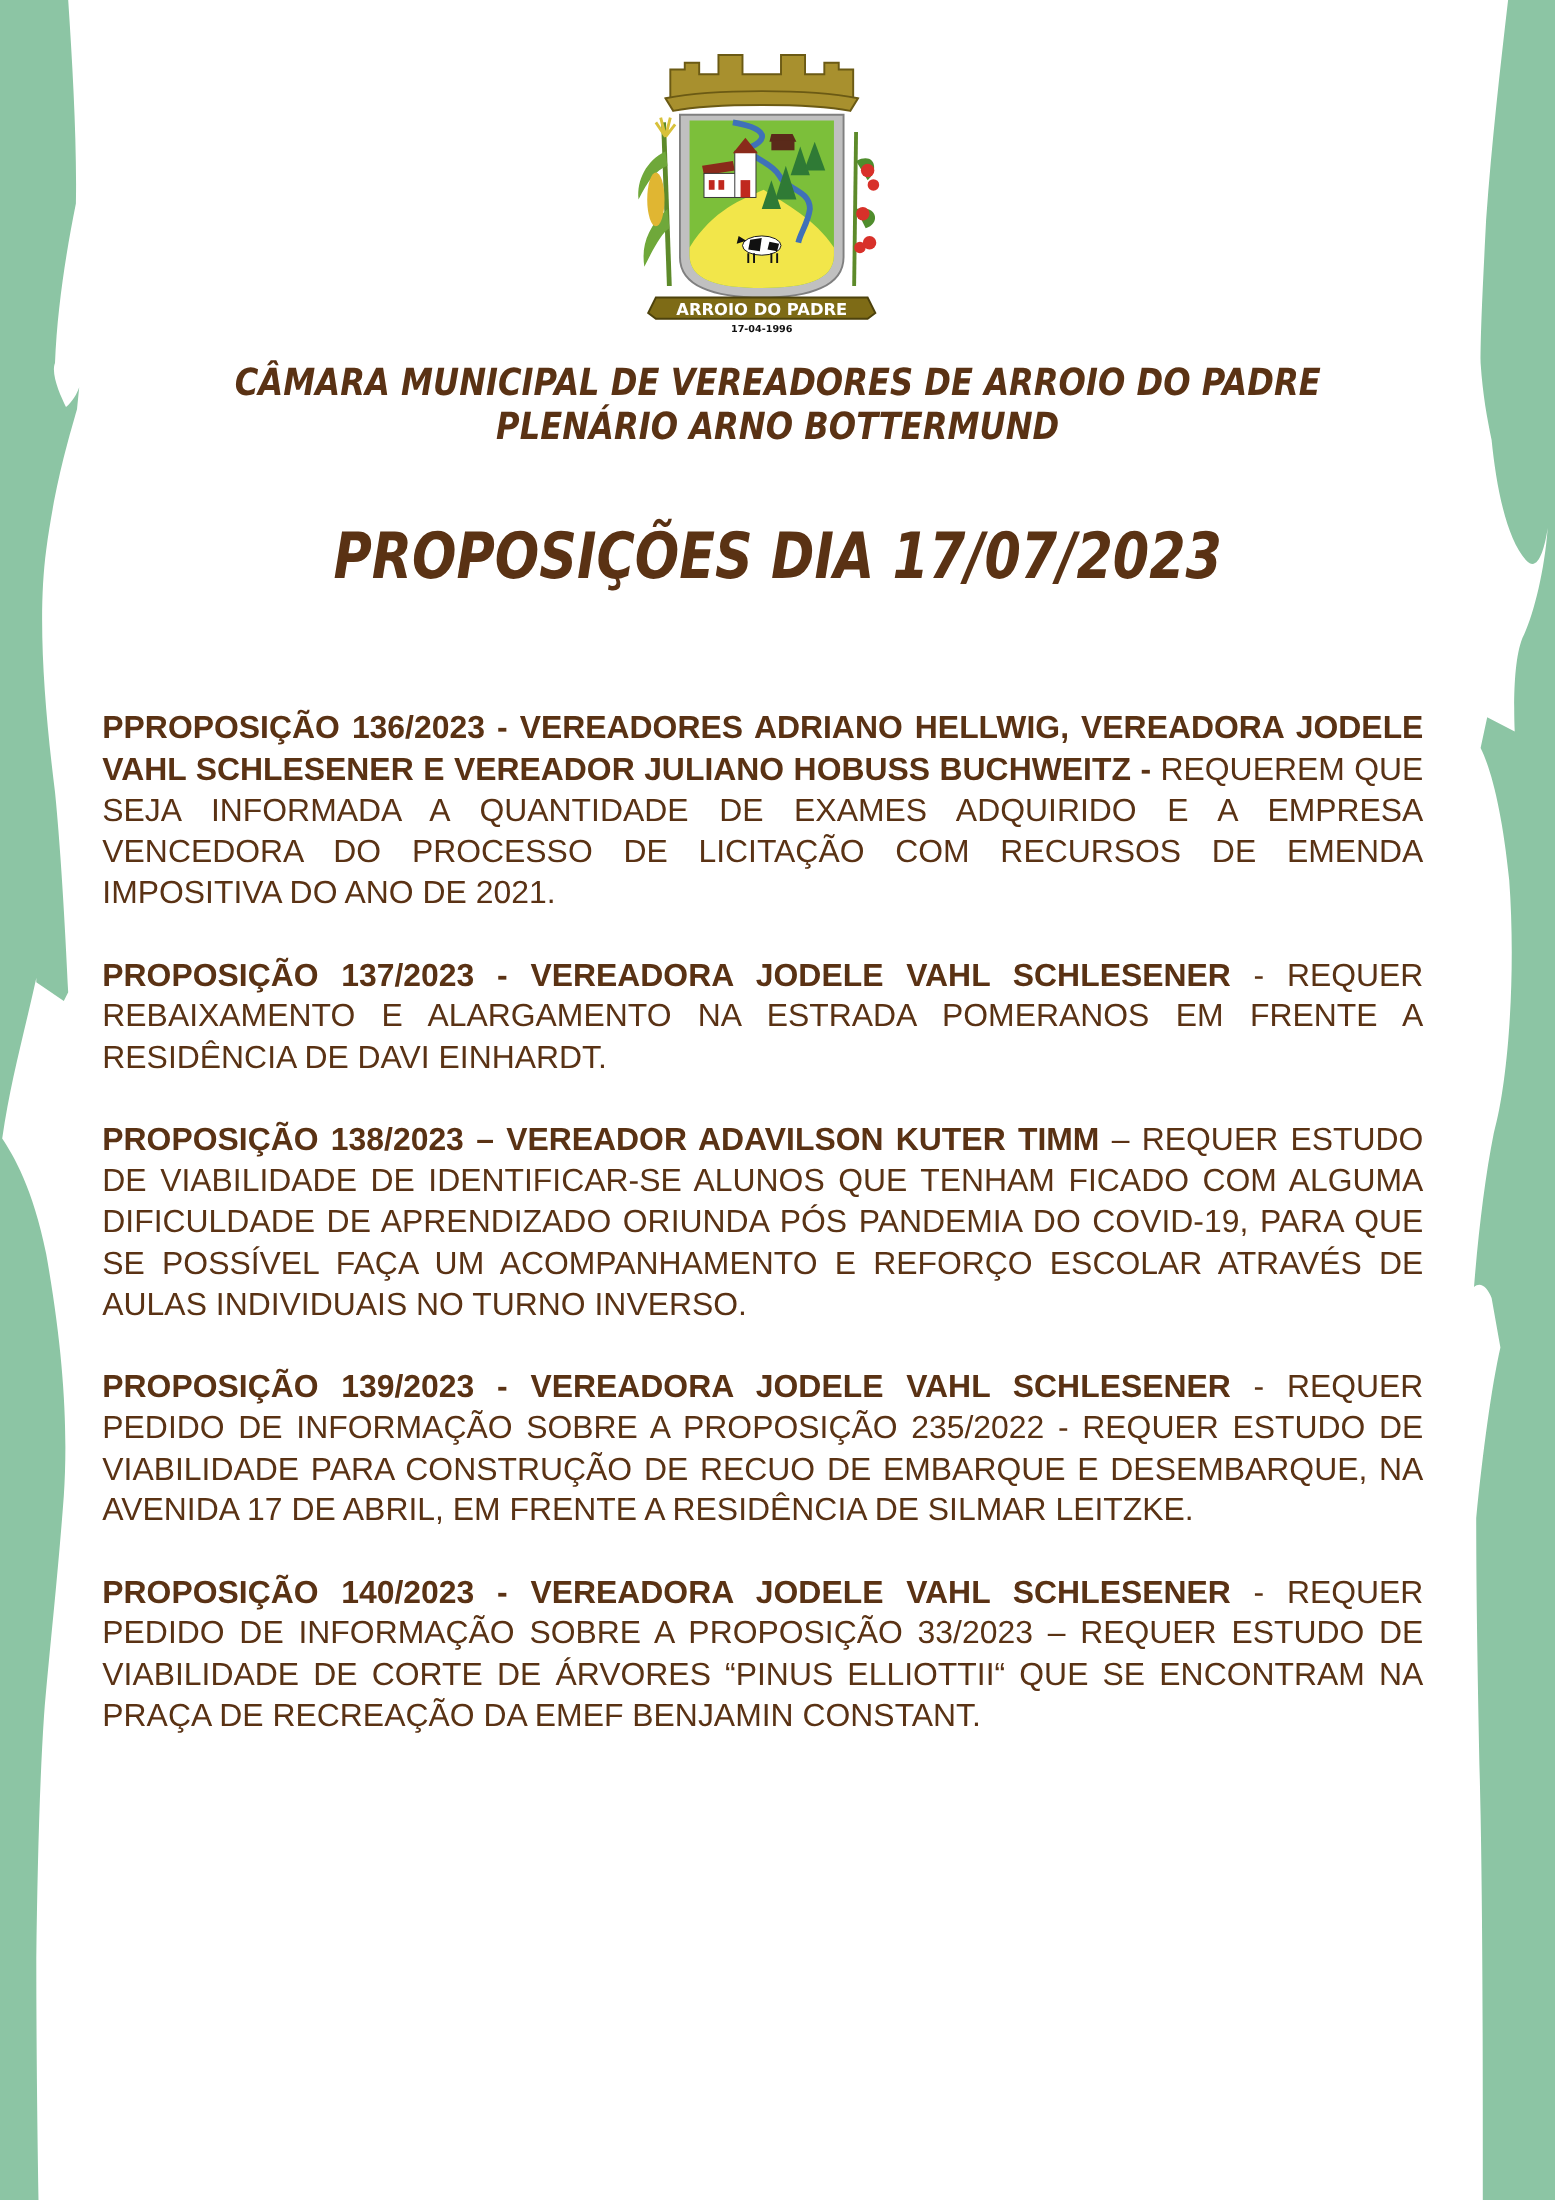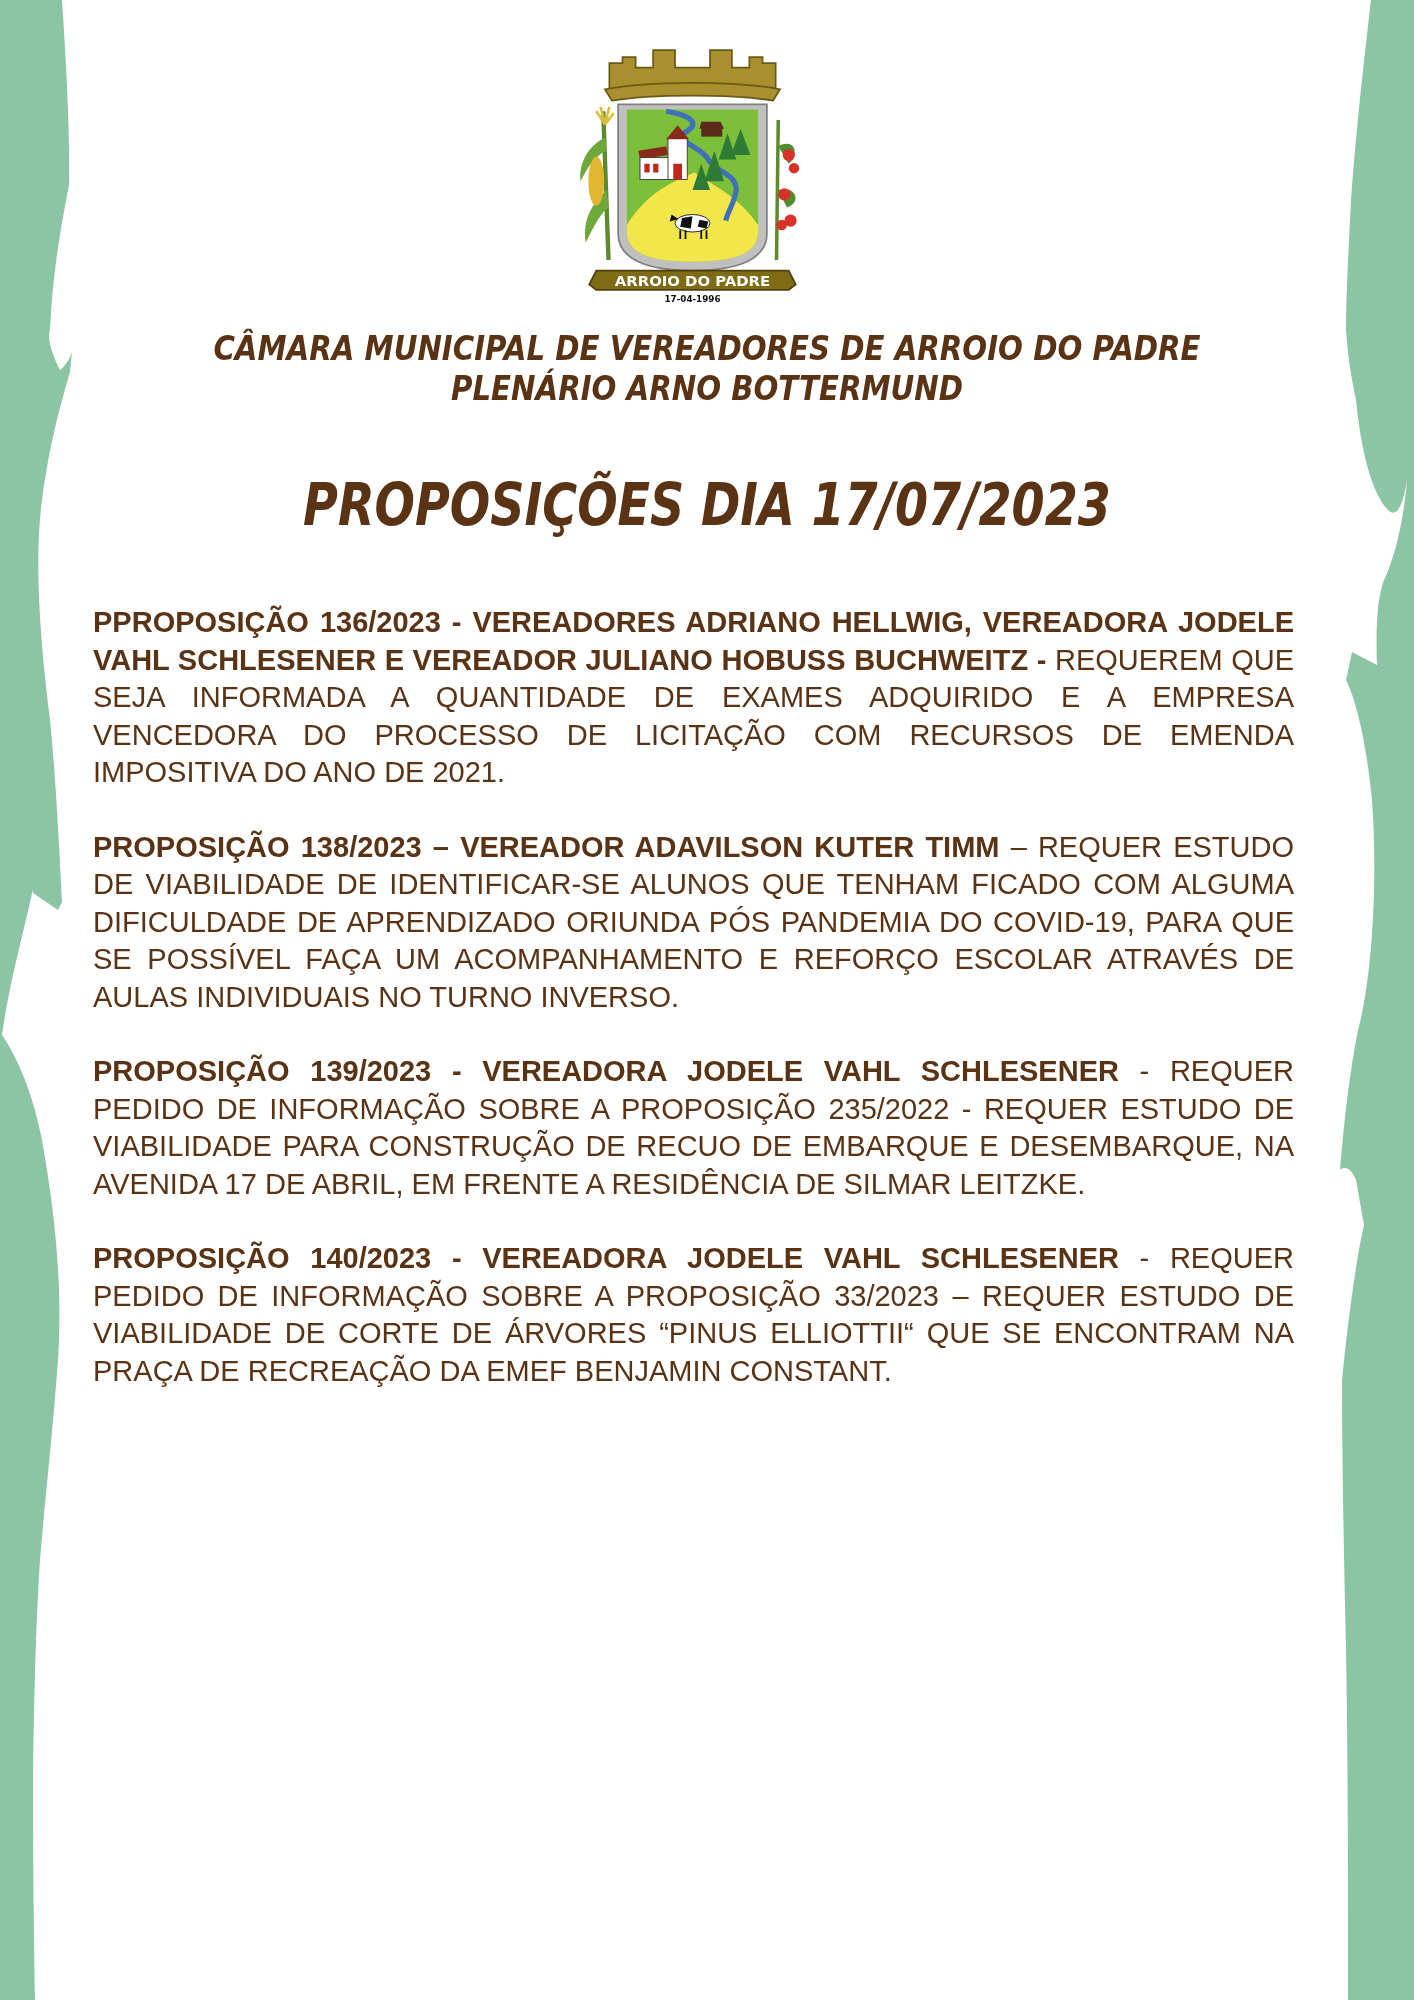--- a/index.html
+++ b/index.html
@@ -19,21 +19,21 @@
     font-size: 34px; line-height: 40px; color: #5a3214; letter-spacing: 0px;
     transform: scaleX(0.86); transform-origin: center;
   }
   .page-title {
     position: absolute; left: 0; right: 0; top: 470px; text-align: center;
     font-family: "DejaVu Sans", sans-serif; font-weight: bold; font-style: italic;
     font-size: 58px; line-height: 70px; color: #5a3214;
     transform: scaleX(0.82); transform-origin: center;
   }
   .content {
-    position: absolute; left: 93px; width: 1201px; top: 604px;
+    position: absolute; left: 93px; width: 1201px; top: 644px;
   }
   .prop {
     text-align: justify; font-size: 29px; line-height: 37.5px;
     margin: 0 0 37px 0; color: #5a3214; text-transform: uppercase;
   }
   .prop .head { font-weight: bold; }
   .prop .body { font-weight: normal; }
 </style>
 </head>
 <body>
@@ -117,16 +117,17 @@
 
 <div class="header-title">
   <div>CÂMARA MUNICIPAL DE VEREADORES DE ARROIO DO PADRE</div>
   <div>PLENÁRIO ARNO BOTTERMUND</div>
 </div>
 
 <div class="page-title">PROPOSIÇÕES DIA 17/07/2023</div>
 
 <div class="content">
   <p class="prop"><span class="head">PPROPOSIÇÃO 136/2023 - VEREADORES ADRIANO HELLWIG, VEREADORA JODELE VAHL SCHLESENER E VEREADOR JULIANO HOBUSS BUCHWEITZ -</span><span class="body"> REQUEREM QUE SEJA INFORMADA A QUANTIDADE DE EXAMES ADQUIRIDO E A EMPRESA VENCEDORA DO PROCESSO DE LICITAÇÃO COM RECURSOS DE EMENDA IMPOSITIVA DO ANO DE 2021.</span></p>
+  <p class="prop"><span class="head">PROPOSIÇÃO 137/2023 - VEREADORA JODELE VAHL SCHLESENER</span><span class="body"> - REQUER REBAIXAMENTO E ALARGAMENTO NA ESTRADA POMERANOS EM FRENTE A RESIDÊNCIA DE DAVI EINHARDT.</span></p>
   <p class="prop"><span class="head">PROPOSIÇÃO 138/2023 – VEREADOR ADAVILSON KUTER TIMM</span><span class="body"> – REQUER ESTUDO DE VIABILIDADE DE IDENTIFICAR-SE ALUNOS QUE TENHAM FICADO COM ALGUMA DIFICULDADE DE APRENDIZADO ORIUNDA PÓS PANDEMIA DO COVID-19, PARA QUE SE POSSÍVEL FAÇA UM ACOMPANHAMENTO E REFORÇO ESCOLAR ATRAVÉS DE AULAS INDIVIDUAIS NO TURNO INVERSO.</span></p>
   <p class="prop"><span class="head">PROPOSIÇÃO 139/2023 - VEREADORA JODELE VAHL SCHLESENER</span><span class="body"> - REQUER PEDIDO DE INFORMAÇÃO SOBRE A PROPOSIÇÃO 235/2022 - REQUER ESTUDO DE VIABILIDADE PARA CONSTRUÇÃO DE RECUO DE EMBARQUE E DESEMBARQUE, NA AVENIDA 17 DE ABRIL, EM FRENTE A RESIDÊNCIA DE SILMAR LEITZKE.</span></p>
   <p class="prop"><span class="head">PROPOSIÇÃO 140/2023 - VEREADORA JODELE VAHL SCHLESENER</span><span class="body"> - REQUER PEDIDO DE INFORMAÇÃO SOBRE A PROPOSIÇÃO 33/2023 – REQUER ESTUDO DE VIABILIDADE DE CORTE DE ÁRVORES “PINUS ELLIOTTII“ QUE SE ENCONTRAM NA PRAÇA DE RECREAÇÃO DA EMEF BENJAMIN CONSTANT.</span></p>
 </div>
 
 </body></html>

